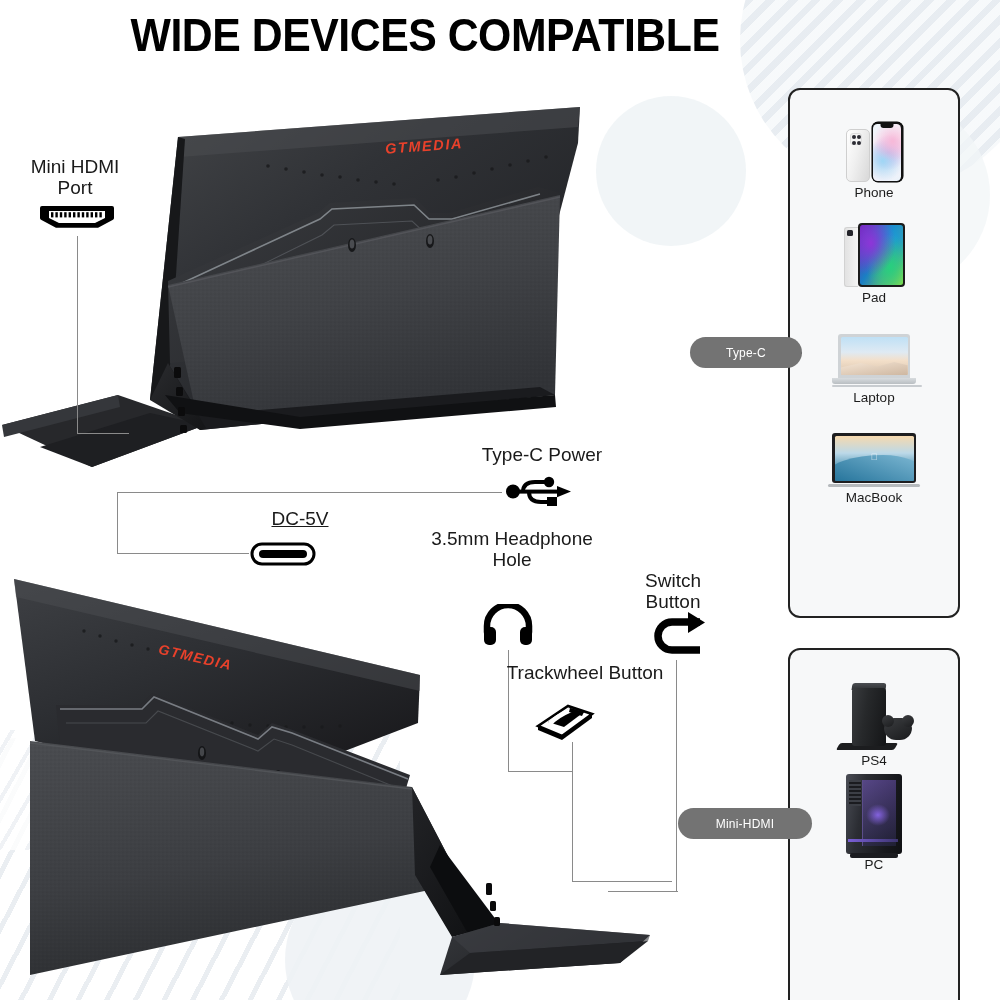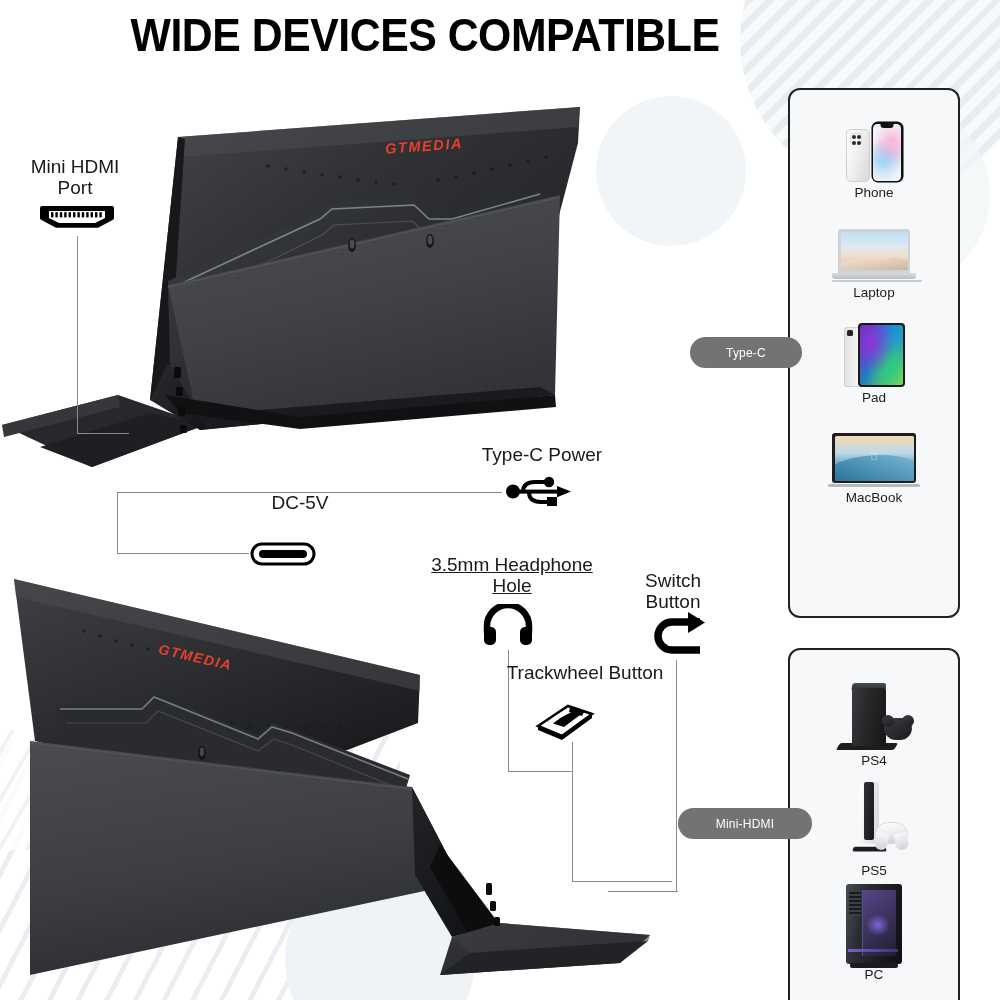--- a/index.html
+++ b/index.html
@@ -556,31 +556,31 @@
         <path d="M18 20 q0 -10 12 -10 h10" fill="none" stroke="#000" stroke-width="4"></path>
         <circle cx="44" cy="10" r="5.2"></circle>
         <path d="M24 20 q0 10 12 10 h8" fill="none" stroke="#000" stroke-width="4"></path>
         <rect x="42" y="25" width="10" height="10"></rect>
       </g>
     </svg>
   </div>
 
   <div class="leader h" style="left:117px;top:492px;width:385px;"></div>
 
-  <div class="callout-label" style="left:245px;top:492px;width:110px;">DC-5V</div>
+  <div class="callout-label" style="left:245px;top:508px;width:110px;text-decoration:underline;">DC-5V</div>
   <div class="icon-box" style="left:250px;top:540px;">
     <svg width="66" height="28" viewBox="0 0 66 28">
       <rect x="2" y="4" width="62" height="20" rx="10" fill="none" stroke="#000" stroke-width="3"></rect>
       <rect x="9" y="10" width="48" height="8" rx="4" fill="#000"></rect>
     </svg>
   </div>
   <div class="leader v" style="left:117px;top:492px;height:62px;"></div>
   <div class="leader h" style="left:117px;top:553px;width:132px;"></div>
 
-  <div class="callout-label" style="left:412px;top:554px;width:200px;text-decoration:underline;">3.5mm Headphone
+  <div class="callout-label" style="left:412px;top:528px;width:200px;">3.5mm Headphone
 Hole</div>
   <div class="icon-box" style="left:483px;top:604px;">
     <svg width="50" height="42" viewBox="0 0 50 42">
       <path d="M4 28 v-6 a21 21 0 0 1 42 0 v6" fill="none" stroke="#000" stroke-width="6.5" stroke-linecap="round"></path>
       <rect x="1" y="23" width="12" height="18" rx="5" fill="#000"></rect>
       <rect x="37" y="23" width="12" height="18" rx="5" fill="#000"></rect>
     </svg>
   </div>
   <div class="leader v" style="left:508px;top:650px;height:122px;"></div>
   <div class="leader h" style="left:508px;top:771px;width:64px;"></div>
@@ -625,43 +625,43 @@
           </div>
         </div>
         <div class="phone-front">
           <div class="phone-notch"></div>
           <div class="phone-screen"></div>
         </div>
       </div>
       <div class="device-caption">Phone</div>
     </div>
 
+    <div class="device-item" style="height:105px;">
+      <div class="device-art" style="height:74px;">
+        <div class="pad-back">
+            <i></i>
+          </div>
+        <div class="pad-front">
+          <div class="pad-screen"></div>
+        </div>
+      </div>
+      <div class="device-caption">Pad</div>
+    </div>
+
     <div class="device-item" style="height:100px;">
       <div class="device-art" style="height:72px;">
         <div class="laptop">
           <div class="laptop-lid">
             <div class="laptop-screen"></div>
           </div>
           <div class="laptop-base"></div>
           <div class="laptop-foot"></div>
         </div>
       </div>
       <div class="device-caption">Laptop</div>
-    </div>
-
-    <div class="device-item" style="height:105px;">
-      <div class="device-art" style="height:74px;">
-        <div class="pad-back">
-            <i></i>
-          </div>
-        <div class="pad-front">
-          <div class="pad-screen"></div>
-        </div>
-      </div>
-      <div class="device-caption">Pad</div>
     </div>
 
     <div class="device-item" style="height:100px;">
       <div class="device-art" style="height:72px;">
         <div class="macbook">
           <div class="mb-lid">
             <div class="mb-screen">
               <div class="mb-logo"></div>
             </div>
           </div>
@@ -680,31 +680,20 @@
         <div class="xbox">
           <div class="xb-shadow"></div>
           <div class="xb-top"></div>
           <div class="xb-tower"></div>
           <div class="xb-pad"></div>
         </div>
       </div>
       <div class="device-caption">PS4</div>
     </div>
 
-    <div class="device-item" style="height:110px;">
-      <div class="device-art" style="height:84px;">
-        <div class="ps5">
-          <div class="ps5-body"></div>
-          <div class="ps5-fin"></div>
-          <div class="ps5-base"></div>
-          <div class="ps5-ctrl"></div>
-        </div>
-      </div>
-      <div class="device-caption">PS5</div>
-    </div>
 
     <div class="device-item" style="height:104px;">
       <div class="device-art" style="height:82px;">
         <div class="pc">
           <div class="pc-case">
             <div class="pc-vents"></div>
             <div class="pc-window"></div>
             <div class="pc-glow"></div>
             <div class="pc-strip"></div>
           </div>

